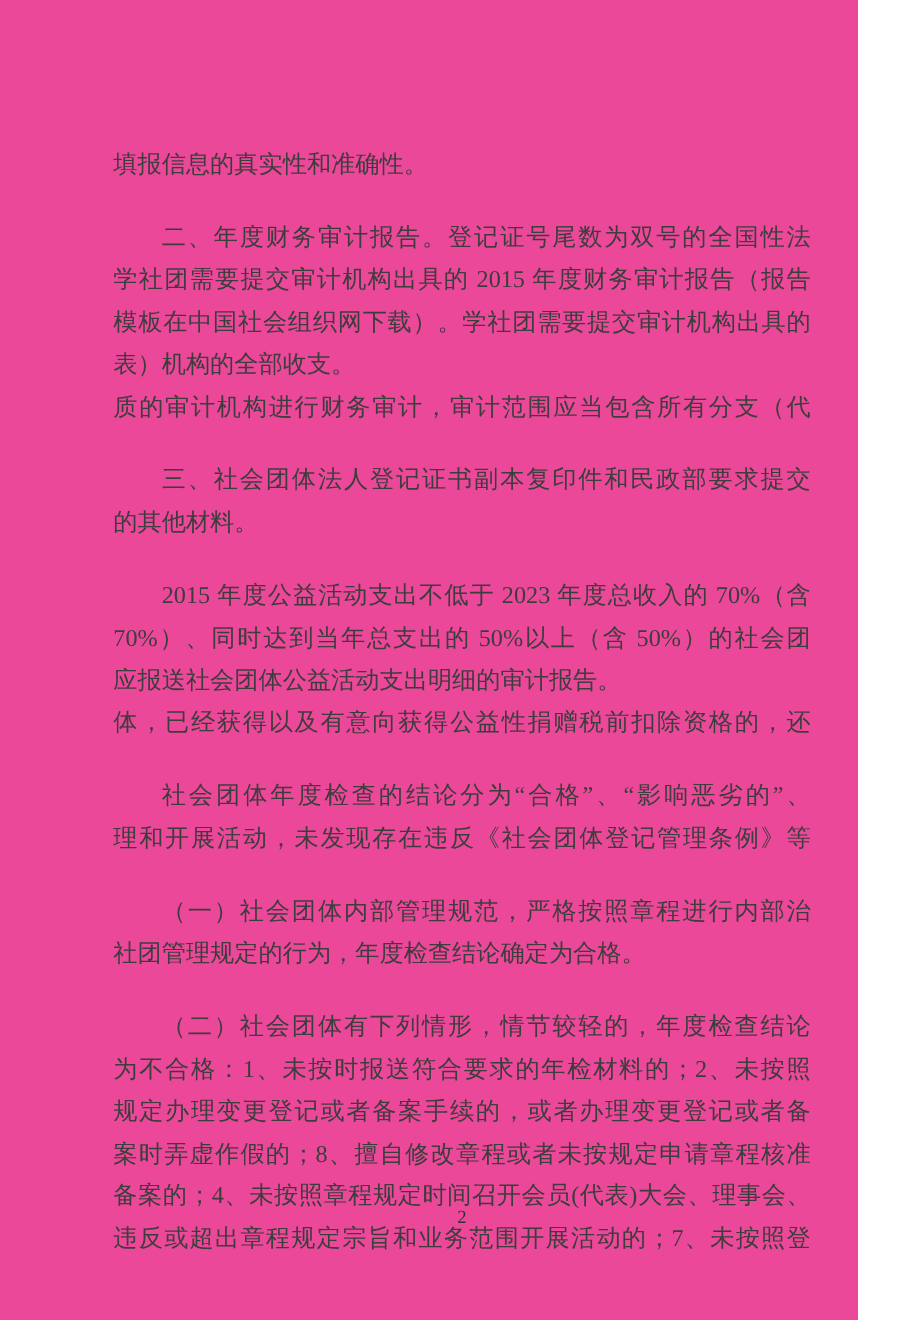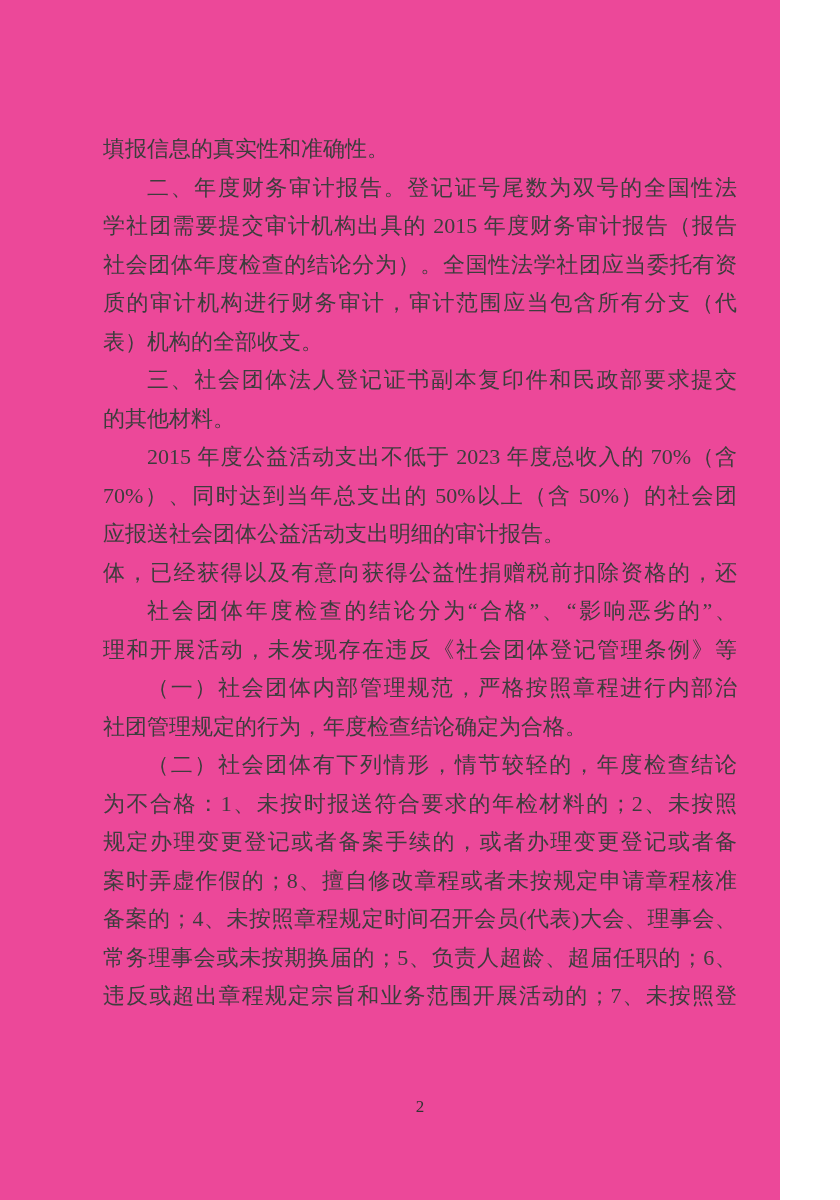--- a/index.html
+++ b/index.html
@@ -27,20 +27,21 @@
   .line {
     height: 38.5px;
     overflow: visible;
   }
   .line.fill {
     text-align: justify;
     text-align-last: justify;
   }
   .line.indent {
     text-indent: 2em;
+    margin-top: 28px;
   }
   .footer {
     position: absolute;
     left: 0;
     top: 1097px;
     width: 840px;
     text-align: center;
   }
   .page-num {
     font-size: 17px;
@@ -49,37 +50,36 @@
   }
 </style>
 </head>
 <body>
 
 <div class="page">
   <div class="text-block" id="text-block">
       <div class="line">填报信息的真实性和准确性。</div>
       <div class="line indent fill">二、年度财务审计报告。登记证号尾数为双号的全国性法</div>
       <div class="line fill">学社团需要提交审计机构出具的 2015 年度财务审计报告（报告</div>
-      <div class="line fill">社会团体年度检查的结论分为）。全国性法学社团应当委托有资</div>
+      <div class="line fill">模板在中国社会组织网下载）。学社团需要提交审计机构出具的</div>
+      <div class="line">表）机构的全部收支。</div>
       <div class="line fill">质的审计机构进行财务审计，审计范围应当包含所有分支（代</div>
-      <div class="line">表）机构的全部收支。</div>
       <div class="line indent fill">三、社会团体法人登记证书副本复印件和民政部要求提交</div>
       <div class="line">的其他材料。</div>
       <div class="line indent fill">2015 年度公益活动支出不低于 2023 年度总收入的 70%（含</div>
       <div class="line fill">70%）、同时达到当年总支出的 50%以上（含 50%）的社会团</div>
       <div class="line">应报送社会团体公益活动支出明细的审计报告。</div>
       <div class="line fill">体，已经获得以及有意向获得公益性捐赠税前扣除资格的，还</div>
       <div class="line indent fill">社会团体年度检查的结论分为“合格”、“影响恶劣的”、</div>
       <div class="line fill">理和开展活动，未发现存在违反《社会团体登记管理条例》等</div>
       <div class="line indent fill">（一）社会团体内部管理规范，严格按照章程进行内部治</div>
       <div class="line">社团管理规定的行为，年度检查结论确定为合格。</div>
       <div class="line indent fill">（二）社会团体有下列情形，情节较轻的，年度检查结论</div>
       <div class="line fill">为不合格：1、未按时报送符合要求的年检材料的；2、未按照</div>
       <div class="line fill">规定办理变更登记或者备案手续的，或者办理变更登记或者备</div>
       <div class="line fill">案时弄虚作假的；8、擅自修改章程或者未按规定申请章程核准</div>
       <div class="line fill">备案的；4、未按照章程规定时间召开会员(代表)大会、理事会、</div>
-      <div class="line fill">常务理事会或未按期换届的；5、负责人超龄、超届任职的；6、</div>
       <div class="line fill">违反或超出章程规定宗旨和业务范围开展活动的；7、未按照登</div>
     </div>
   <div class="footer">
     <span class="page-num">2</span>
   </div>
 </div>
 
 </body></html>

